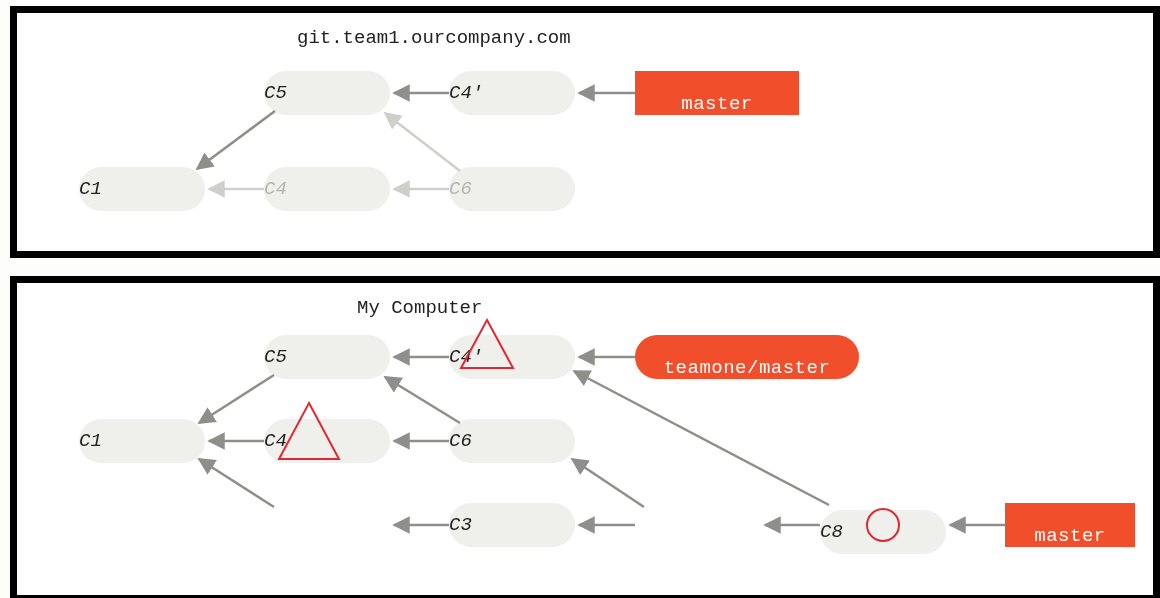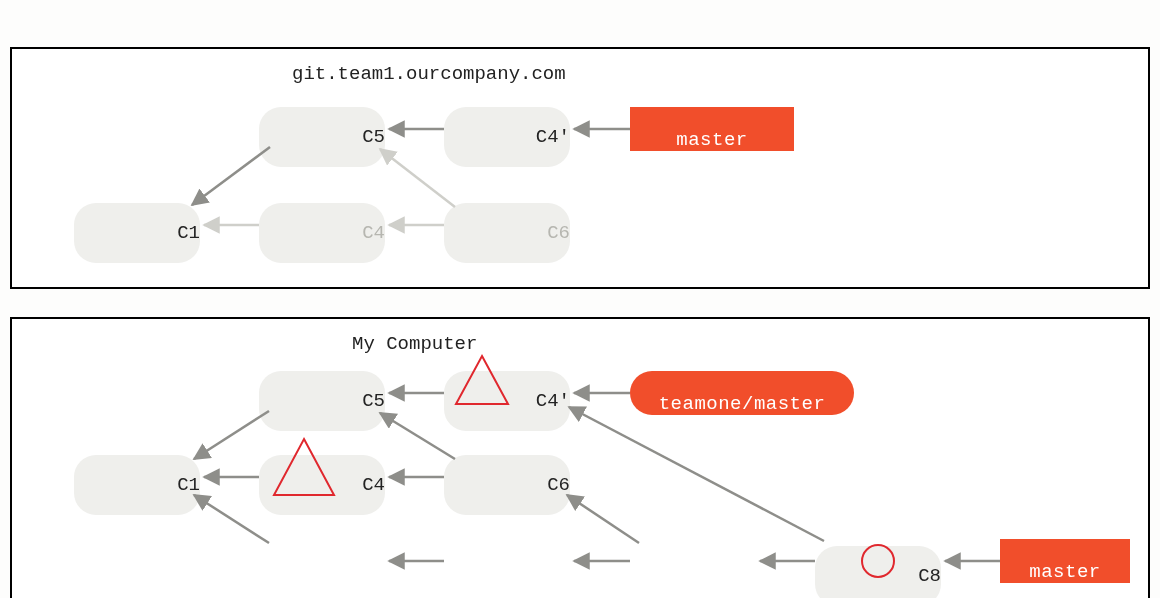--- a/index.html
+++ b/index.html
@@ -9,40 +9,40 @@
     font-family: "Courier New", Courier, monospace;
     font-size: 19px;
   }
   .page {
     width: 1160px;
     height: 598px;
     position: relative;
   }
   .panel {
     position: absolute;
-    border: 2px solid #000000;
+    border: 7px solid #000000;
     background: #fff;
-    margin-top: 41px;
   }
   .panel-title {
     position: absolute;
     font-family: "Courier New", Courier, monospace;
     font-size: 19px;
     color: #222;
   }
   .node {
     position: absolute;
     width: 126px;
-    height: 60px;
+    height: 44px;
     border-radius: 22px;
     background: #efefec;
     display: flex;
     align-items: center;
-    justify-content: flex-end;
+    justify-content: flex-start;
     color: #232323;
+    font-style: italic;
   }
   .node.faded {
     color: #b6b6b0;
   }
   .branch {
     position: absolute;
     width: 164px;
     height: 44px;
     background: #f14e2b;
     color: #fff;
@@ -128,20 +128,23 @@
     <div class="node" style="left:62px; top:136px;">
       <span>C1</span>
     </div>
     <div class="node" style="left:247px; top:136px;">
       <span>C4</span>
     </div>
     <div class="node" style="left:432px; top:136px;">
       <span>C6</span>
     </div>
 
+    <div class="node" style="left:432px; top:220px;">
+      <span>C3</span>
+    </div>
     <div class="node" style="left:803px; top:227px;">
       <span>C8</span>
     </div>
     <div class="branch" style="left:988px; top:220px; width:130px;">
       <span>master</span>
     </div>
 
     <svg class="arrows" width="1136" height="312">
       <defs>
         <marker id="arrB" viewBox="0 0 10 10" refX="9" refY="5" markerWidth="7" markerHeight="7" orient="auto-start-reverse">

